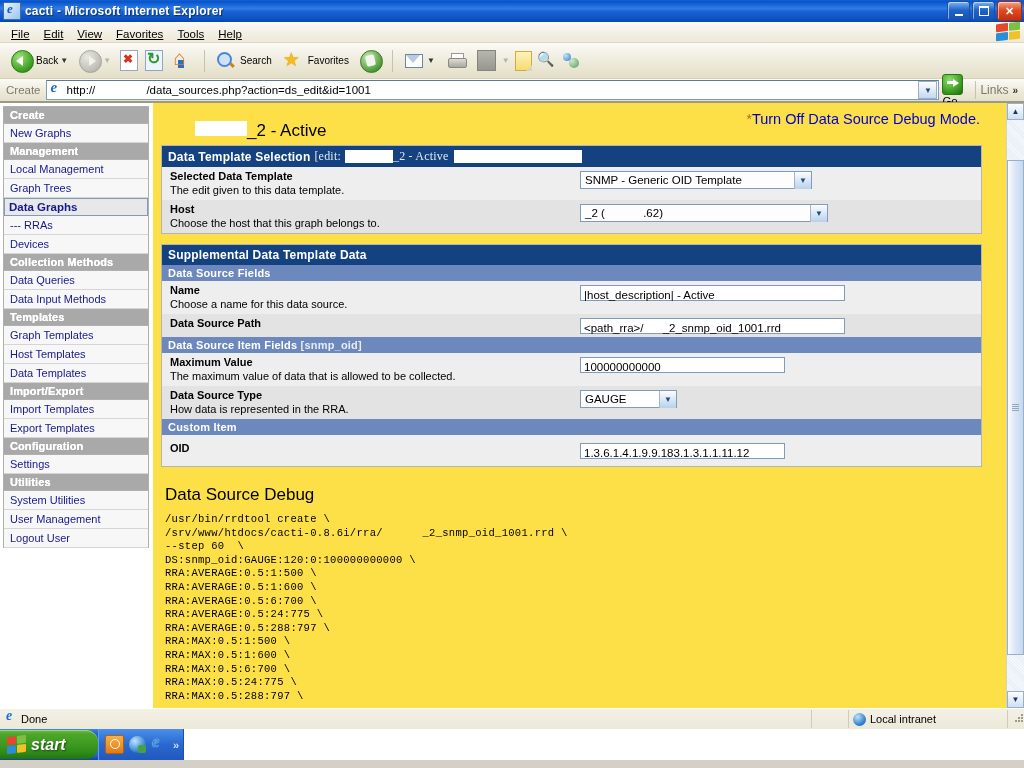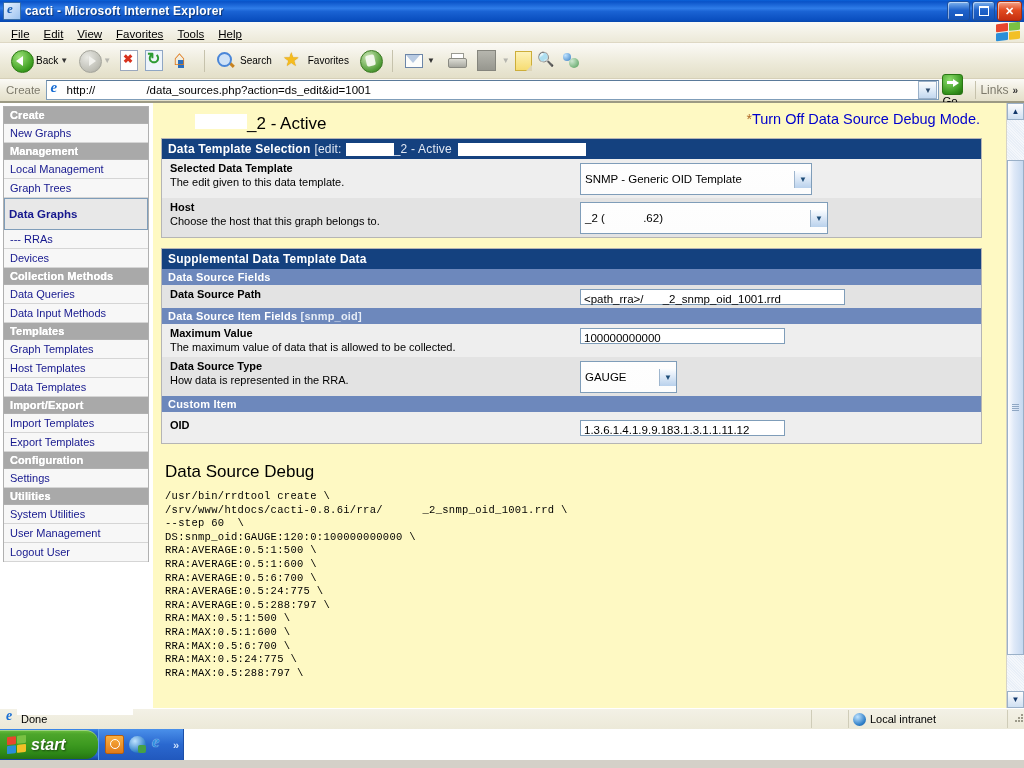--- a/index.html
+++ b/index.html
@@ -141,54 +141,54 @@
   }
   .nav-link{
     background:#f7f7f7;color:#16188e;font-size:11px;
     padding:3px 0 3px 6px;border-bottom:1px solid #d5d5d5;cursor:pointer;
   }
   .nav-link.sel{background:#e8e8e8;font-weight:bold;color:#16188e;}
   .logo-box{
     width:116px;height:135px;margin:18px 0 0 14px;background:#fff;
   }
   
-  .content{flex:1;overflow:hidden;position:relative;padding:4px 0 0 4px;background:#fef9c3;}
+  .content{flex:1;overflow:hidden;position:relative;padding:11px 0 0 4px;background:#fde047;}
   .page-title{
     font-size:17px;color:#000;padding:7px 0 4px 38px;
     font-family:"Liberation Sans",sans-serif;
   }
   .redact{display:inline-block;background:#fff;vertical-align:baseline;}
   .debug-link-row{position:absolute;right:26px;top:8px;font-size:14.5px;}
   .debug-star{color:#b06a28;font-size:14px;}
   .debug-link{color:#0000cc;text-decoration:none;}
   
   .panel{border:1px solid #b5b5b5;margin:0 24px 10px 4px;background:#f2f2f2;}
   .panel-head{
     background:#14417f;color:#fff;font-size:12px;font-weight:bold;
     padding:3px 6px;letter-spacing:.2px;display:flex;align-items:center;
   }
-  .panel-head .nrm{font-weight:normal;color:#e2e9f4;margin-left:4px;}
+  .panel-head .nrm{font-weight:normal;color:#e2e9f4;margin-left:4px;font-family:Liberation Serif, serif;}
   .subhead{
     background:#6d88bc;color:#fff;font-size:11px;font-weight:bold;
     padding:2px 6px;letter-spacing:.2px;
   }
   .subhead .nrm{font-weight:bold;color:#e6ecf6;}
   .frow{display:flex;align-items:flex-start;padding:3px 0 3px 8px;background:#eeeeee;}
   .frow.alt{background:#e3e3e3;}
   .fdesc{width:410px;flex:none;}
   .fname{font-size:11px;font-weight:bold;color:#000;line-height:13px;}
   .fhint{font-size:11px;color:#000;line-height:14px;}
   .fctl{padding-top:1px;}
   .inp{
     background:#fff;border:1px solid #7f9db9;font-size:11.5px;color:#000;
     padding:1px 3px;height:16px;line-height:16px;box-sizing:border-box;white-space:pre;
   }
   .sel{
     background:linear-gradient(to bottom,#fefefe,#fdfdfd);
-    border:1px solid #7f9db9;height:32px;box-sizing:border-box;
+    border:1px solid #7f9db9;height:18px;box-sizing:border-box;
     display:flex;align-items:center;font-size:11.5px;color:#000;
     padding-left:4px;white-space:pre;
   }
   .sel .sarrow{
     margin-left:auto;width:16px;height:17px;flex:none;
     background:linear-gradient(to bottom,#fbfdff,#dde9f7 45%,#b9d1ec);
     border-left:1px solid #9fb6ce;display:flex;align-items:center;justify-content:center;
     font-size:8px;color:#1f4e79;
   }
   
@@ -448,20 +448,29 @@
     </div>
 
     <div class="panel">
       <div class="panel-head">
         <span>Supplemental Data Template Data</span>
       </div>
 
       <div class="subhead">
         <span>Data Source Fields</span><span class="nrm"></span>
       </div>
+      <div class="frow">
+        <div class="fdesc">
+          <div class="fname">Name</div>
+          <div class="fhint">Choose a name for this data source.</div>
+        </div>
+        <div class="fctl">
+          <div class="inp" style="width:265px">|host_description| - Active</div>
+        </div>
+      </div>
       <div class="frow alt">
         <div class="fdesc">
           <div class="fname">Data Source Path</div>
         </div>
         <div class="fctl">
           <div class="inp" style="width:265px">&lt;path_rra&gt;/      _2_snmp_oid_1001.rrd</div>
         </div>
       </div>
 
       <div class="subhead">

